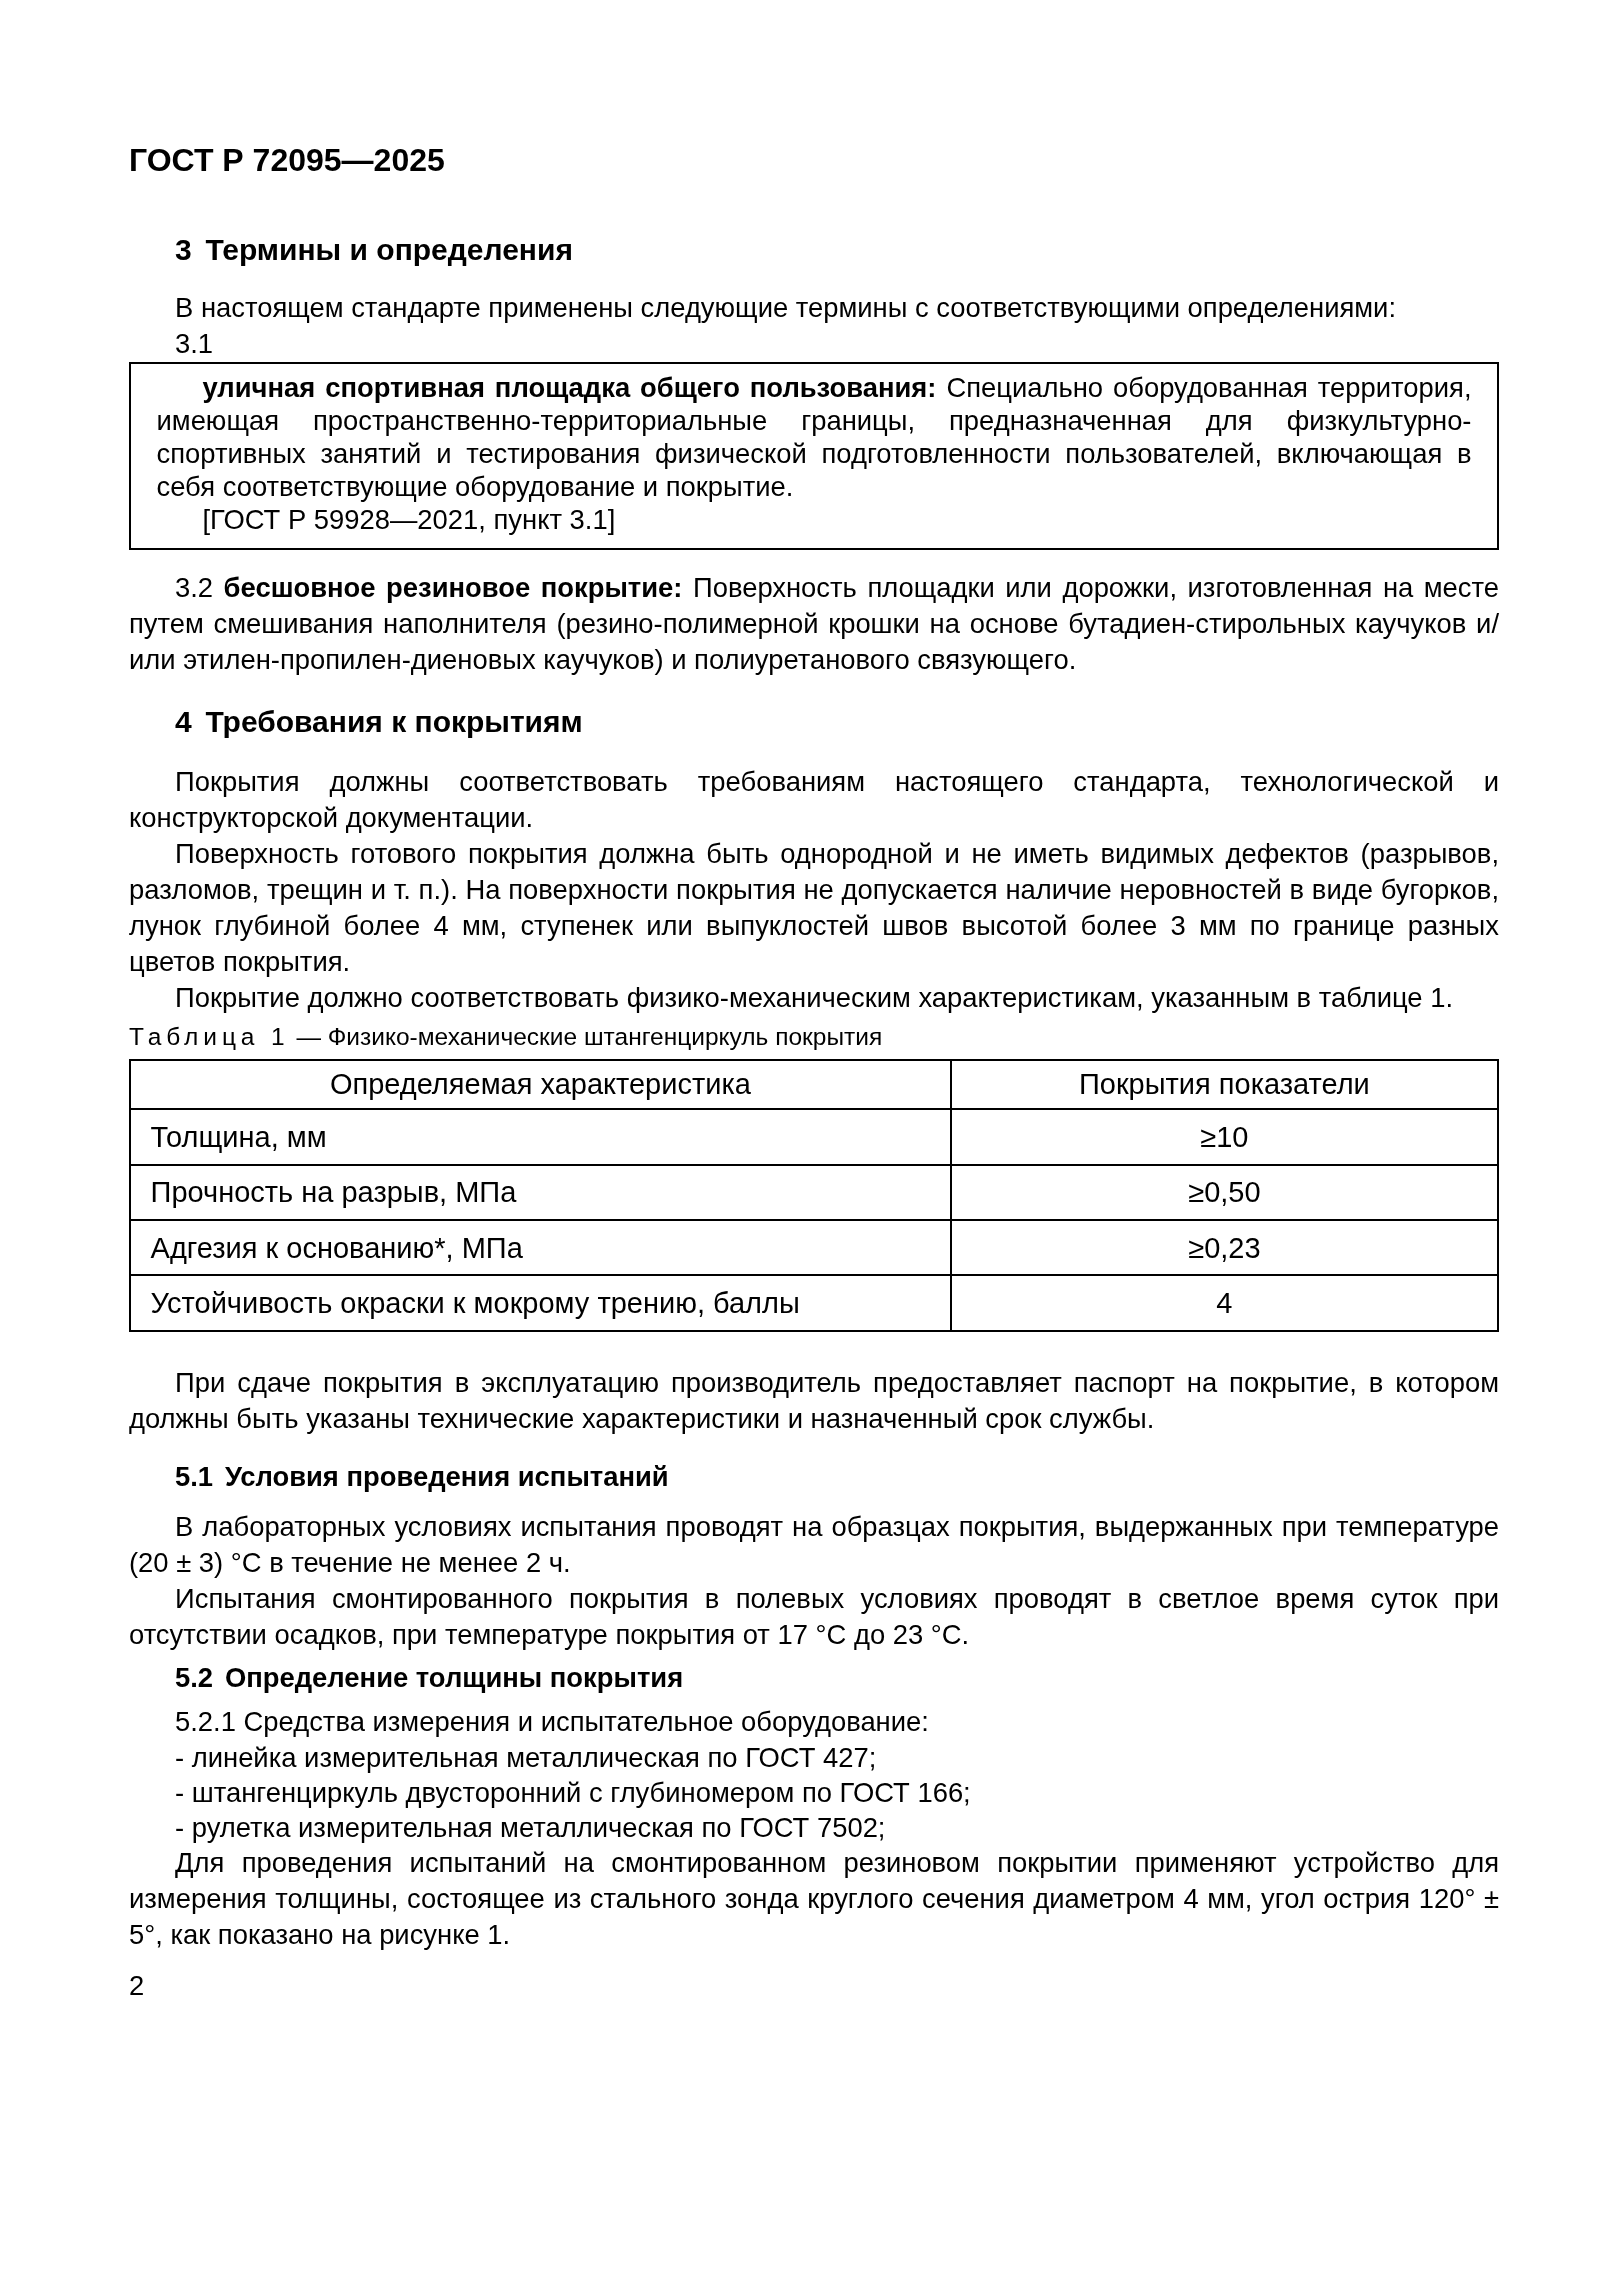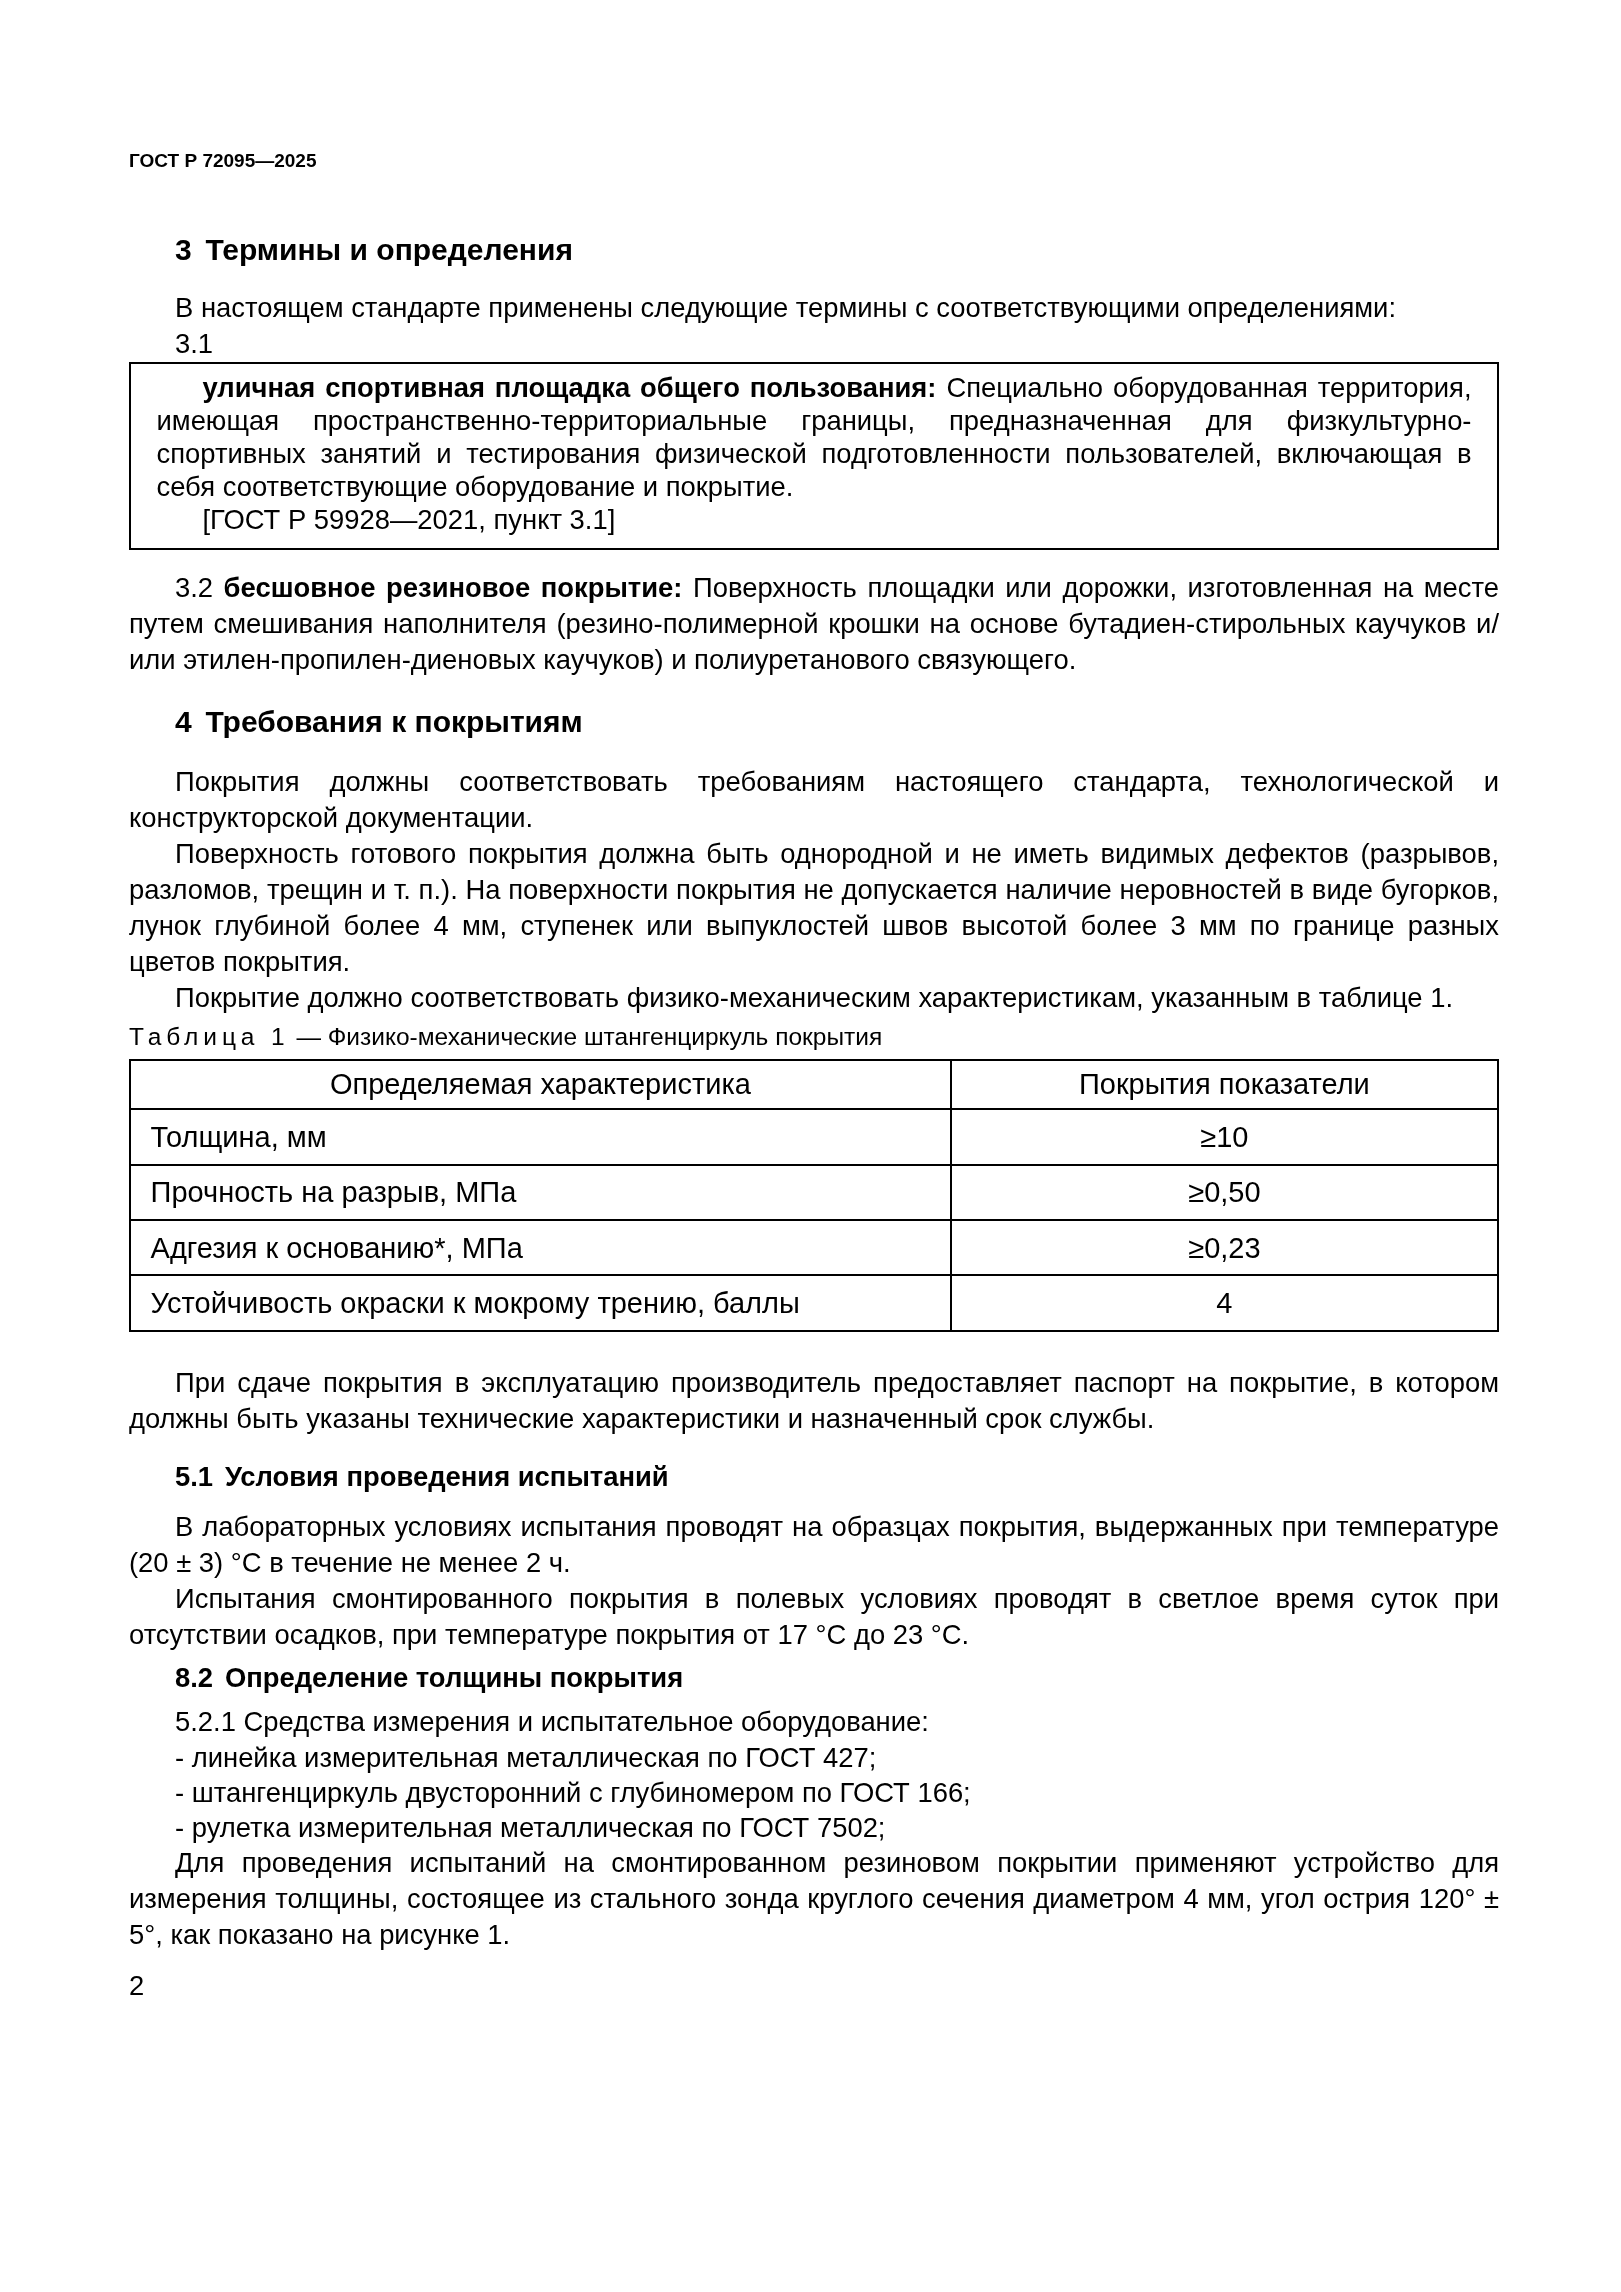--- a/index.html
+++ b/index.html
@@ -9,21 +9,21 @@
     background: #ffffff; color: #000000;
     font-family: "Liberation Sans", "DejaVu Sans", sans-serif;
   }
   .page {
     position: relative;
     width: 1621px; height: 2293px;
     padding: 143px 122px 0 129px;
     overflow: hidden;
     background: #ffffff;
   }
-  .doc-code { font-size: 19px; font-weight: 700; line-height: 35px; }
+  .doc-code { font-size: 32px; font-weight: 700; line-height: 35px; }
 
   .h1 { font-size: 30px; font-weight: 700; line-height: 41px; padding-left: 46px; margin: 0; }
   .h1 .num { margin-right: 13.7px; }
   .h2 { font-size: 27.4px; font-weight: 700; line-height: 37px; padding-left: 46px; margin: 0; }
   .h2 .num { margin-right: 11.8px; }
 
   .body {
     font-size: 27.4px; line-height: 36px;
     text-align: justify; text-align-last: left;
     text-indent: 46px; margin: 0;
@@ -137,21 +137,21 @@
   </table>
 
   <p class="body mt-p4">При сдаче покрытия в эксплуатацию производитель предоставляет паспорт на покрытие, в котором должны быть указаны технические характеристики и назначенный срок службы.</p>
 
 
   <h2 class="h2 mt-h51"><span class="num">5.1</span><span>Условия проведения испытаний</span></h2>
 
   <p class="body mt-pp">В лабораторных условиях испытания проводят на образцах покрытия, выдержанных при температуре (20 ± 3) °С в течение не менее 2 ч.</p>
   <p class="body">Испытания смонтированного покрытия в полевых условиях проводят в светлое время суток при отсутствии осадков, при температуре покрытия от 17 °С до 23 °С.</p>
 
-  <h2 class="h2 mt-h52"><span class="num">8.2</span><span>Определение толщины покрытия</span></h2>
+  <h2 class="h2 mt-h52"><span class="num">5.2</span><span>Определение толщины покрытия</span></h2>
 
   <p class="body mt-521">5.2.1 Средства измерения и испытательное оборудование:</p>
 
   <div class="li">- линейка измерительная металлическая по ГОСТ 427;</div>
   <div class="li">- штангенциркуль двусторонний с глубиномером по ГОСТ 166;</div>
   <div class="li">- рулетка измерительная металлическая по ГОСТ 7502;</div>
 
   <p class="body">Для проведения испытаний на смонтированном резиновом покрытии применяют устройство для измерения толщины, состоящее из стального зонда круглого сечения диаметром 4 мм, угол острия 120° ± 5°, как показано на рисунке 1.</p>
 
   <div class="pagenum">2</div>

